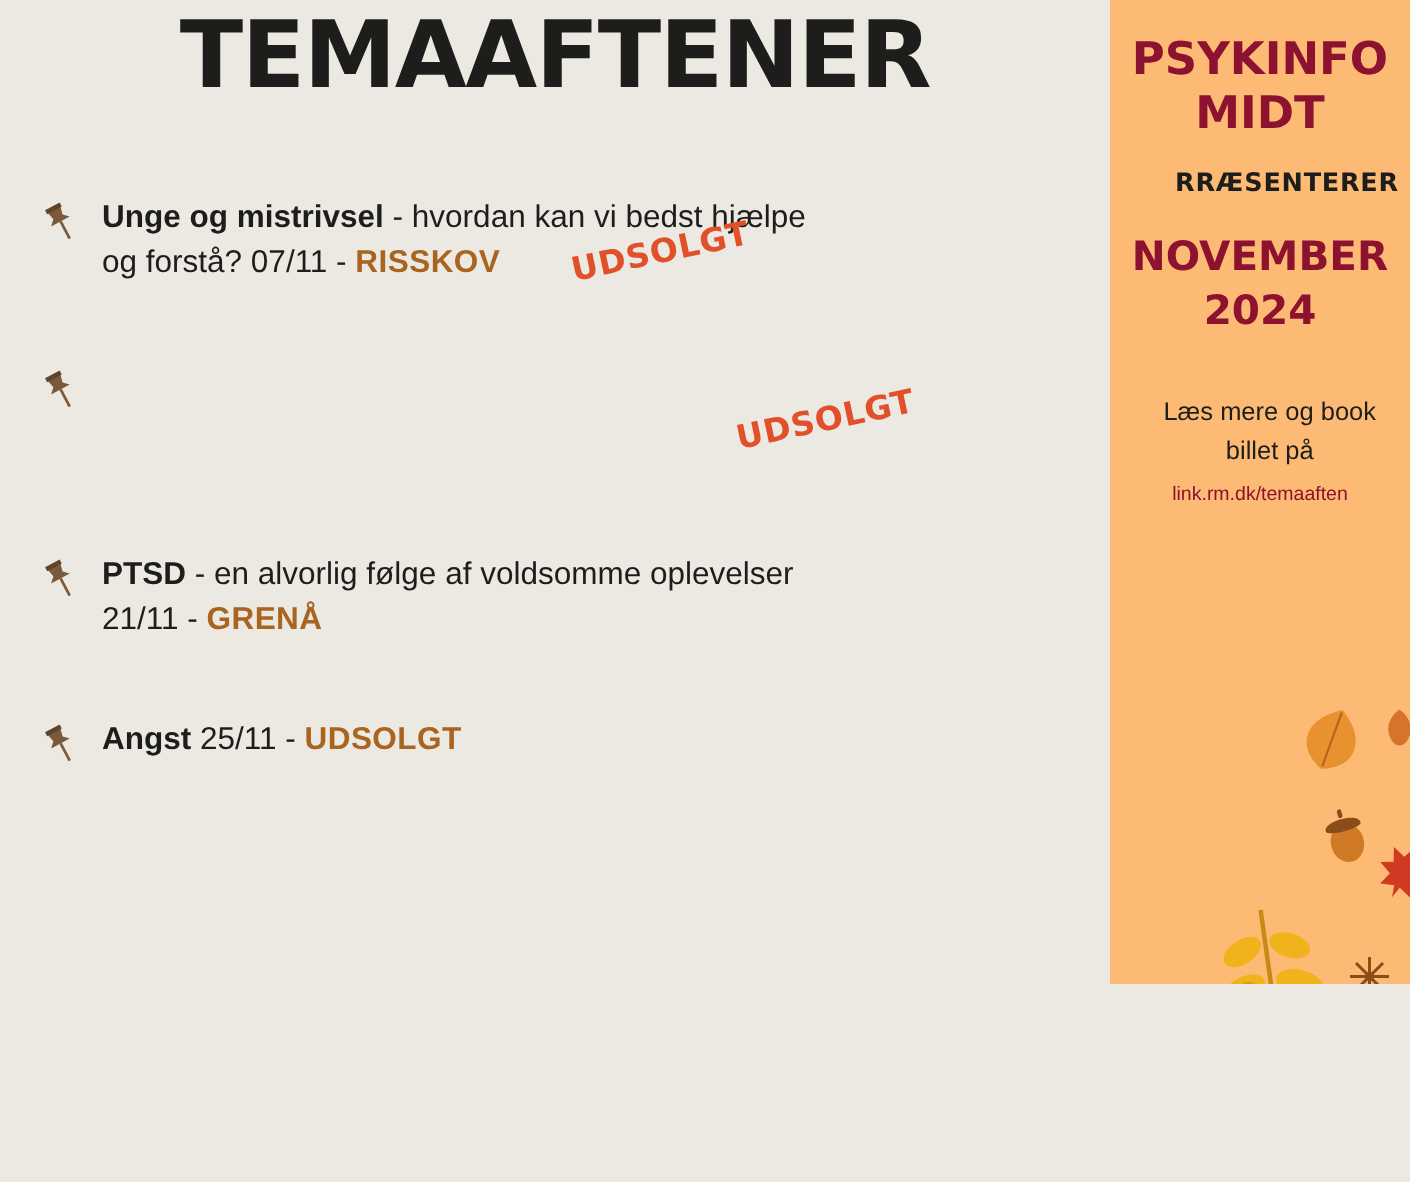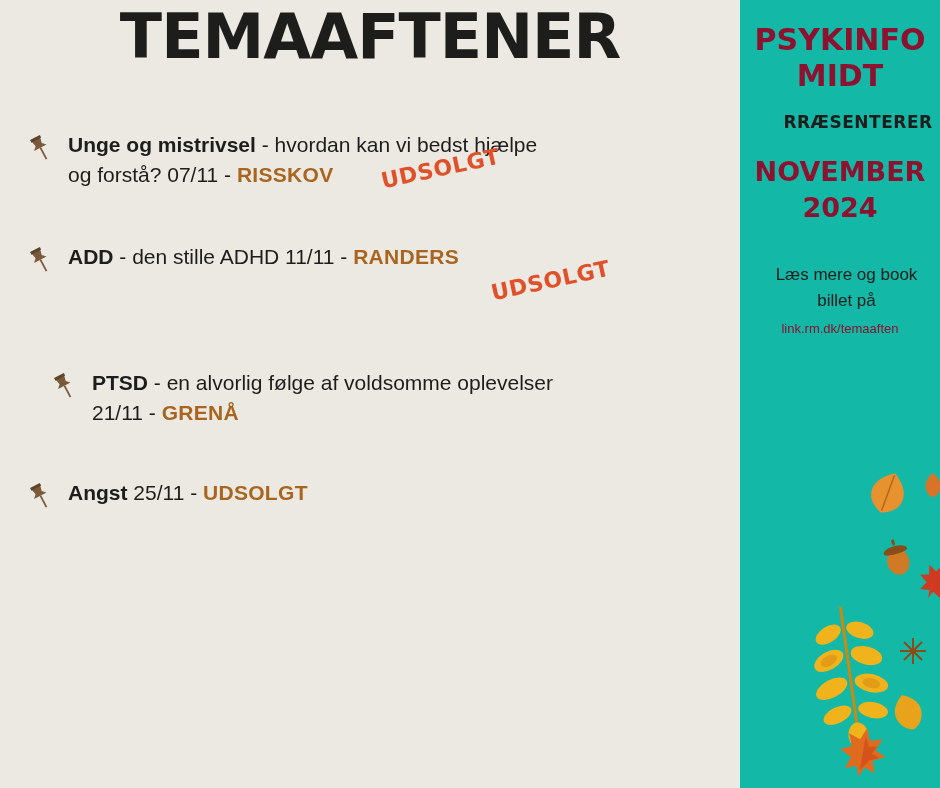--- a/index.html
+++ b/index.html
@@ -83,22 +83,22 @@
     transform: rotate(-12deg);
   }
   
   #soldout-0 { left: 380px; top: 26px; }
   #soldout-1 { left: 490px; top: 26px; }
 
   
   .sidebar {
     position: relative;
     width: 200px;
-    height: 788px;
-    background: #14b8a6;
+    height: 656px;
+    background: #fdba74;
     overflow: hidden;
   }
   .brand {
     margin-top: 22px;
     text-align: center;
     font-family: "DejaVu Sans", sans-serif;
     font-weight: 700;
     font-size: 30px;
     line-height: 36px;
     color: #8d1230;
@@ -180,28 +180,25 @@
       <div class="event" style="margin-bottom:66px;">
         <span class="pin">
           <svg width="30" height="30" viewBox="0 0 30 30">
             <g transform="rotate(-28 15 15)">
               <path d="M10 3 L20 3 L18.5 10 L22 13.5 L8 13.5 L11.5 10 Z" fill="#7a5a3a"></path>
               <rect x="14.2" y="13.5" width="1.8" height="13" fill="#7a5a3a"></rect>
               <path d="M9.5 2 L20.5 2 L20.5 5 L9.5 5 Z" fill="#5e442b"></path>
             </g>
           </svg>
         </span>
-        <div class="event-line">
-          <span class="evt-title">ADD</span><span> - den stille ADHD 11/11 - </span><span class="evt-place">RANDERS</span>
-        </div>
         <span class="soldout" id="soldout-1">UDSOLGT</span>
       </div>
 
 
-      <div class="event" style="margin-bottom:50px;margin-left:24px;">
+      <div class="event" style="margin-bottom:50px;">
         <span class="pin">
           <svg width="30" height="30" viewBox="0 0 30 30">
             <g transform="rotate(-28 15 15)">
               <path d="M10 3 L20 3 L18.5 10 L22 13.5 L8 13.5 L11.5 10 Z" fill="#7a5a3a"></path>
               <rect x="14.2" y="13.5" width="1.8" height="13" fill="#7a5a3a"></rect>
               <path d="M9.5 2 L20.5 2 L20.5 5 L9.5 5 Z" fill="#5e442b"></path>
             </g>
           </svg>
         </span>
         <div class="event-line">

